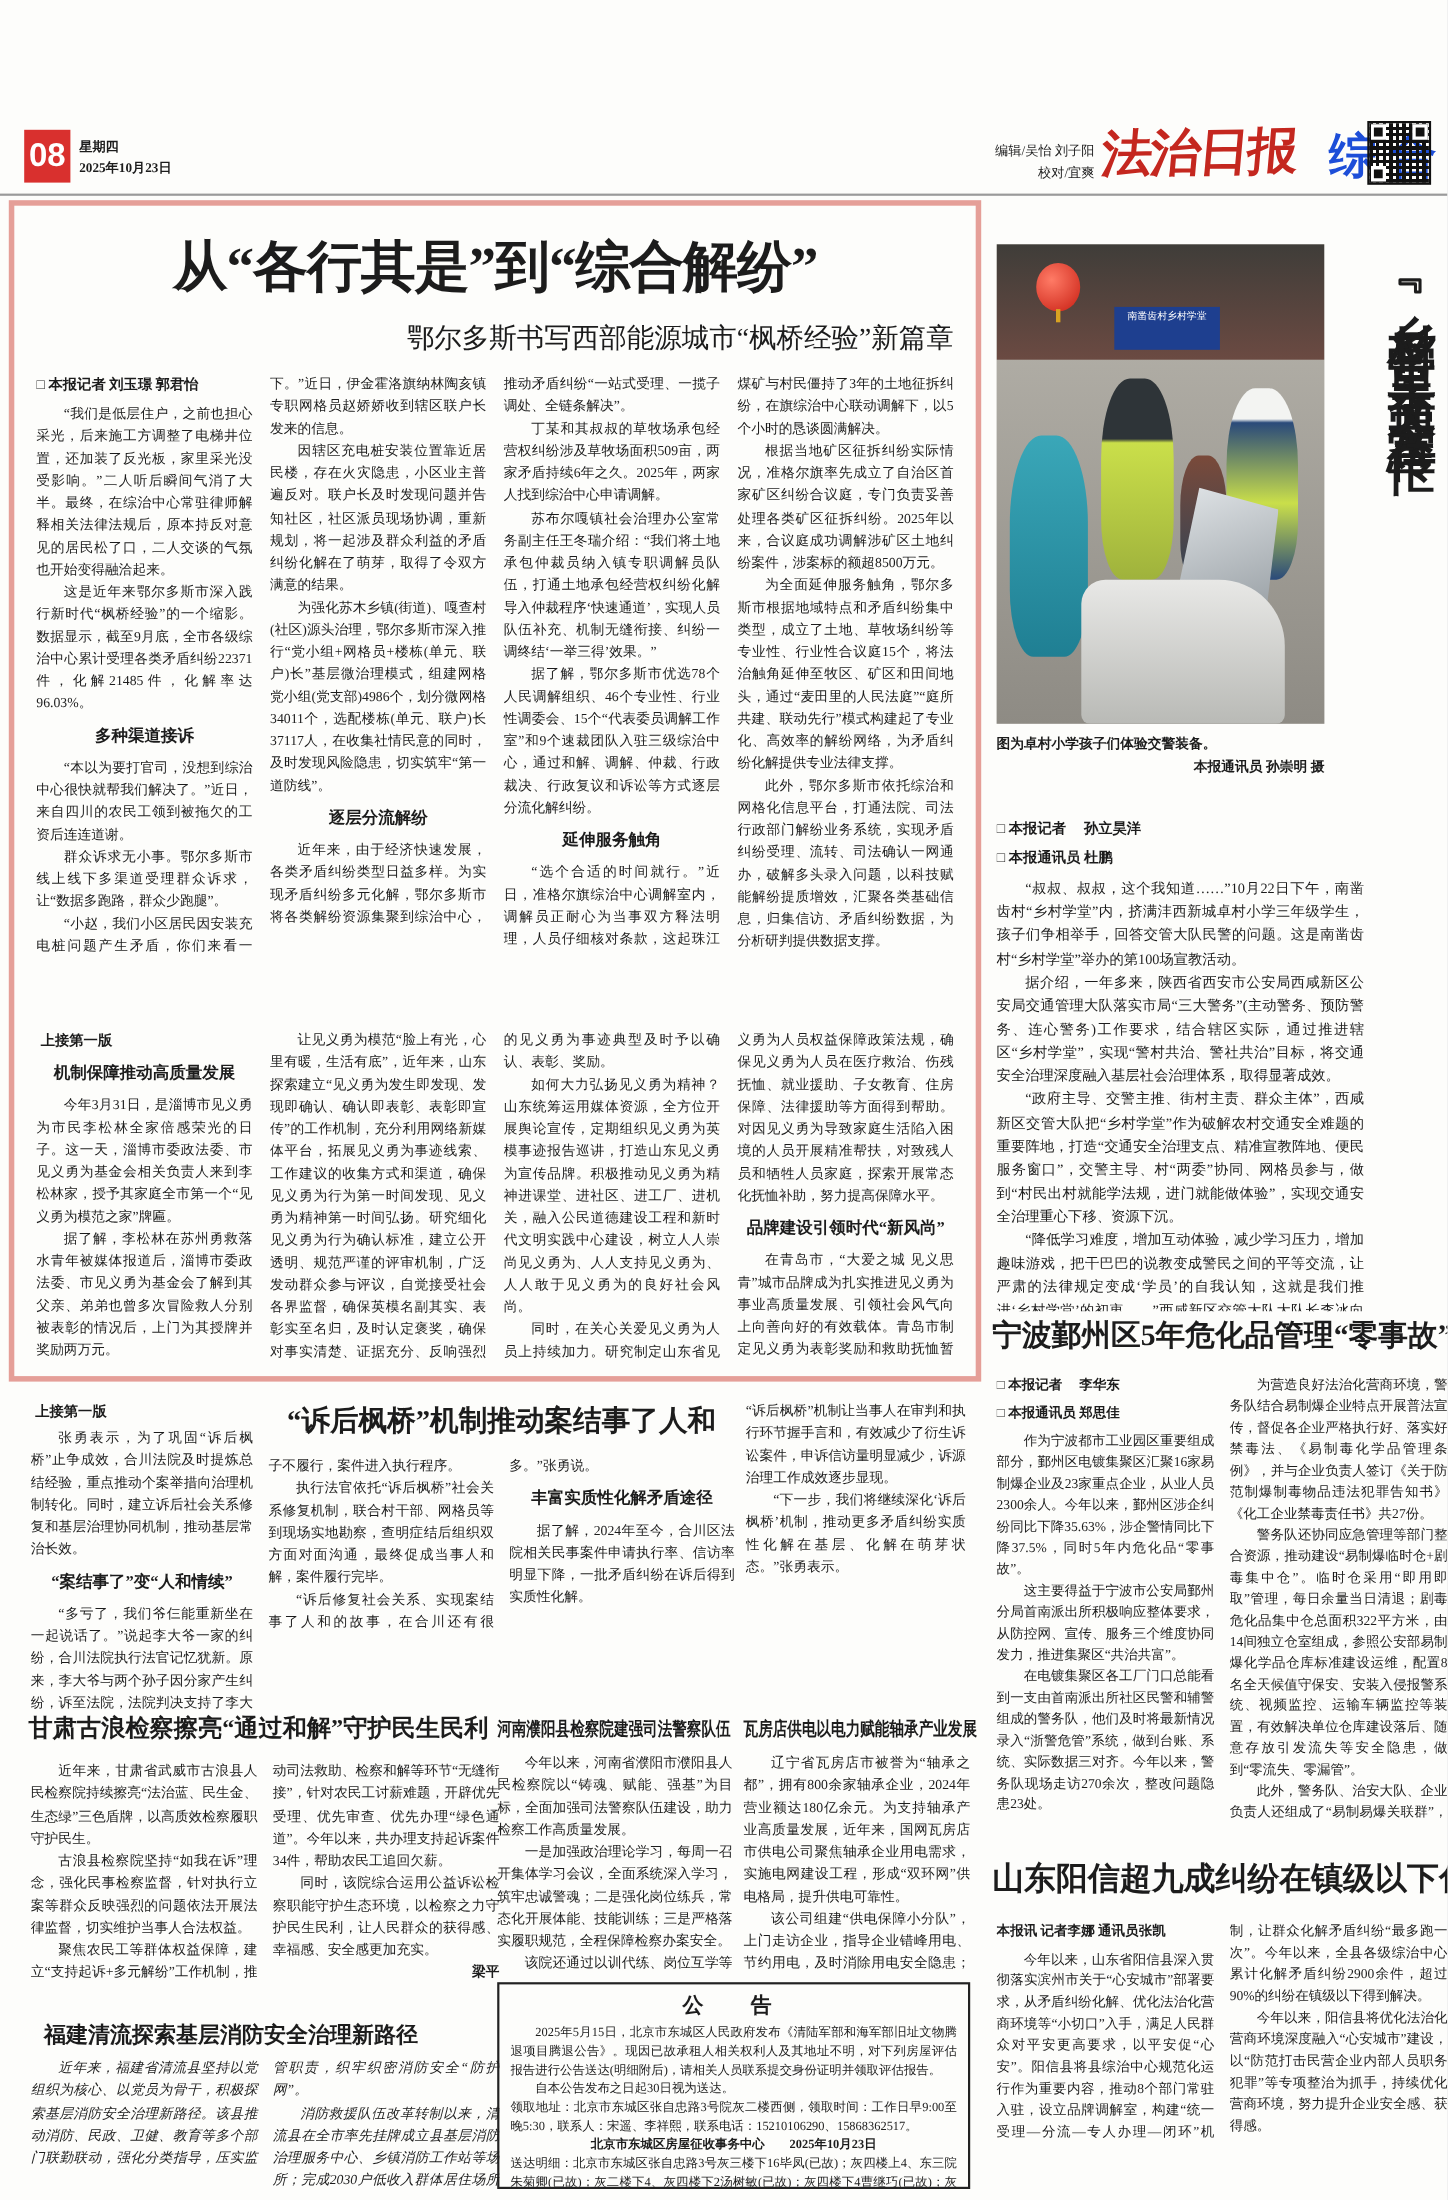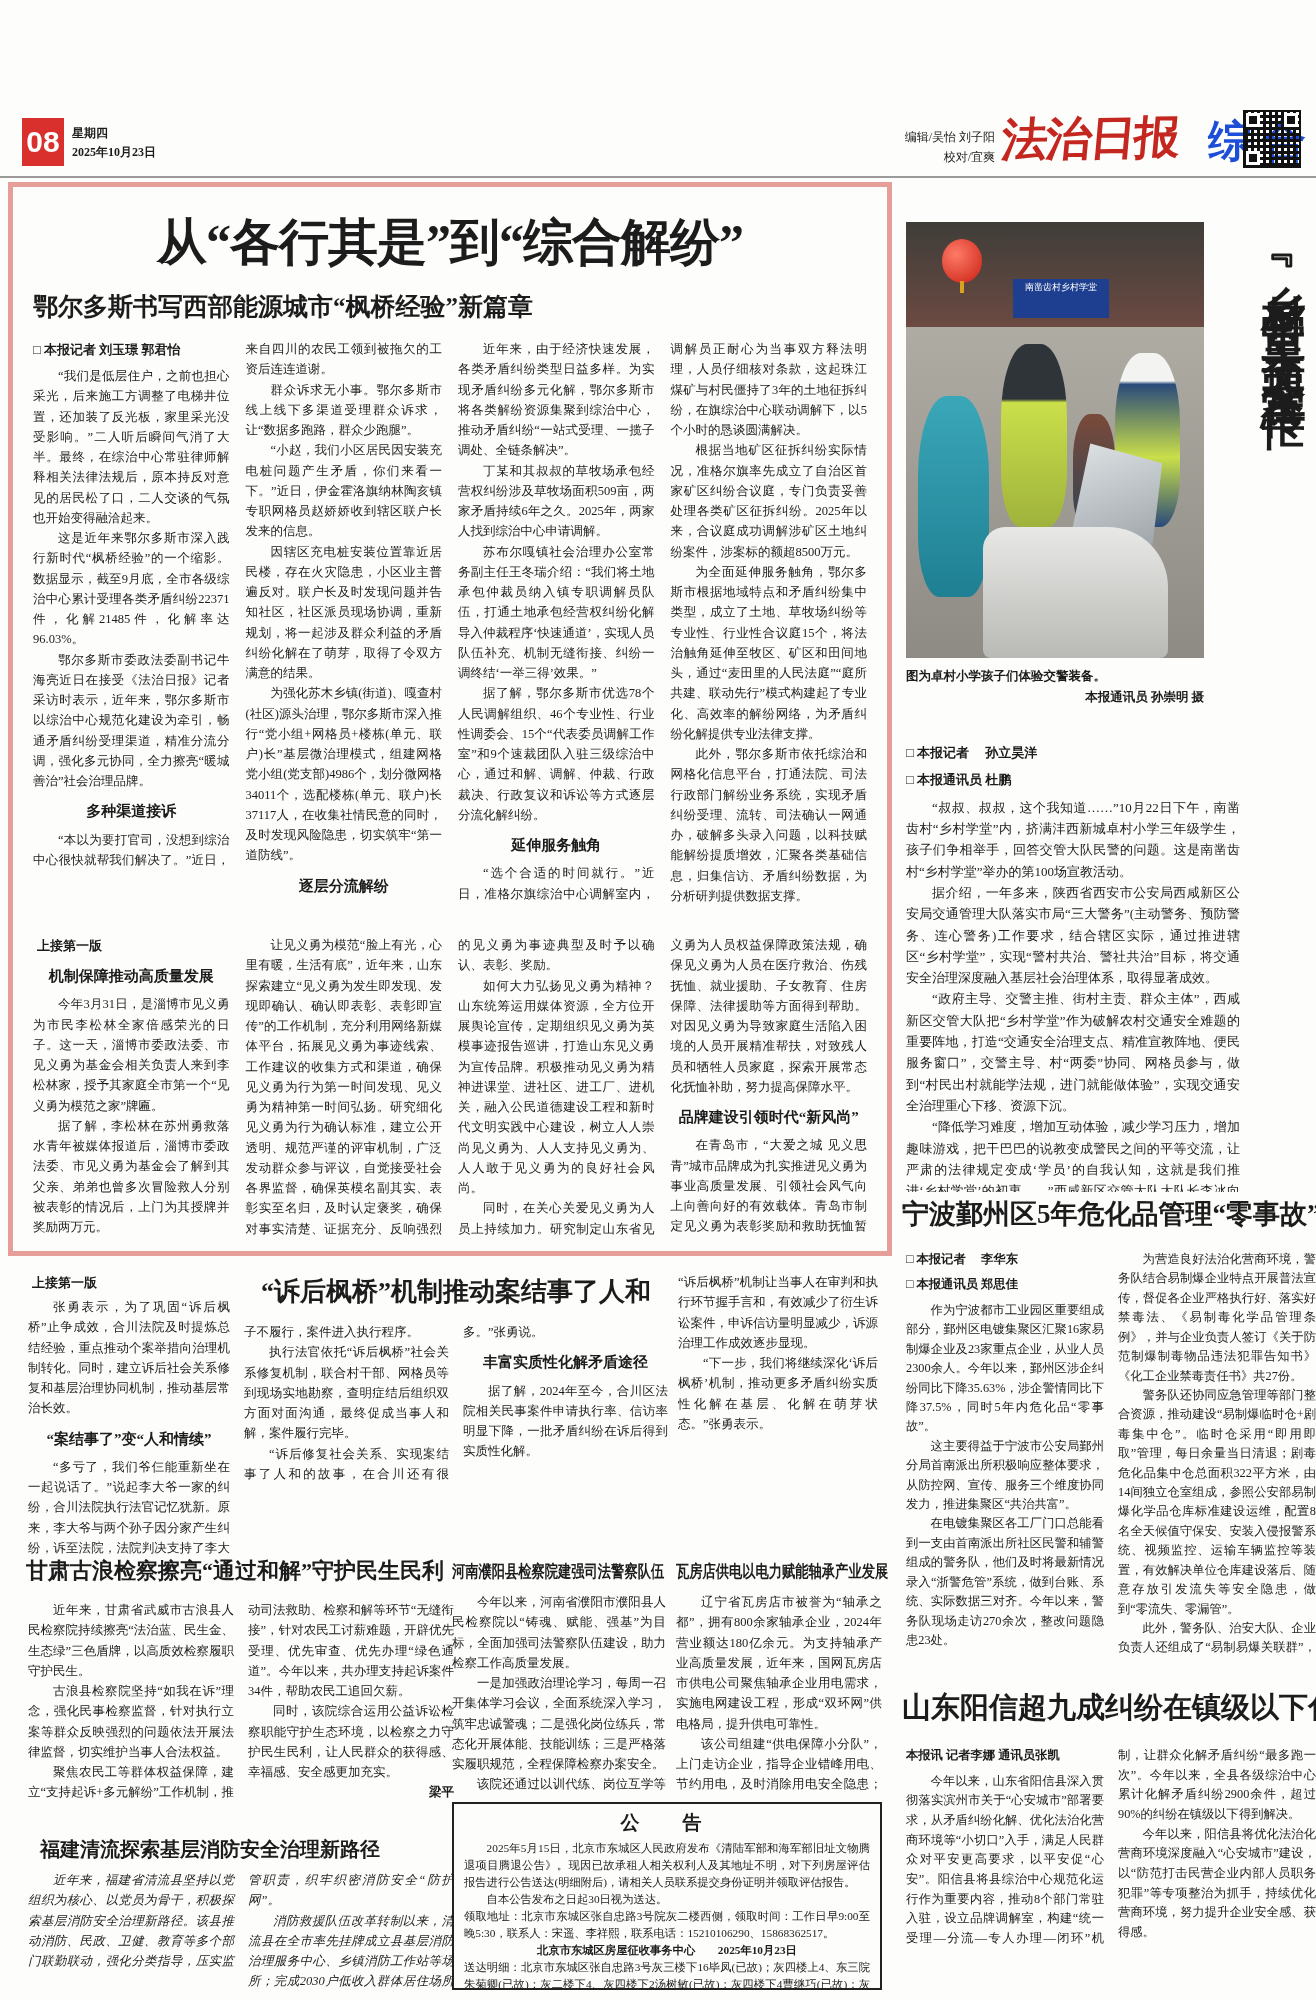--- a/index.html
+++ b/index.html
@@ -27,21 +27,21 @@
   p.byl{font-weight:bold;text-indent:0;margin:0 0 6px;font-size:13px;}
   p.cont{font-weight:bold;text-indent:0;font-size:13px;margin:0 4px 4px;}
   p.sign{text-align:right;font-weight:bold;text-indent:0;}
   p.noind{text-indent:0;}
   p.csig{text-align:center;font-weight:bold;text-indent:0;}
   .flow{overflow:hidden;}
   
   .redbox{position:absolute;left:8px;top:182px;width:884px;height:1074px;border:5px solid #e59f98;background:#fdfdfb;
           padding:16px 20px;overflow:hidden;}
   .lead-title{margin:6px 0 0;text-align:center;font-size:50px;font-weight:bold;letter-spacing:-1px;white-space:nowrap;}
-  .lead-sub{margin:14px 0 16px;text-align:left;font-size:25px;font-weight:bold;}
+  .lead-sub{margin:14px 0 16px;text-align:right;font-size:25px;font-weight:normal;}
   .cols-main{height:578px;column-count:4;column-gap:16px;}
   .cols-cont{height:312px;margin-top:18px;column-count:4;column-gap:16px;}
   
   .photo{position:absolute;left:906px;top:222px;width:298px;height:436px;overflow:hidden;background:linear-gradient(#b9b6ae,#8e8b84);}
   .ph-roof{position:absolute;left:0;top:0;width:100%;height:24%;background:linear-gradient(#3f3d39,#6b4a42);}
   .ph-sign{position:absolute;left:36%;top:13%;width:32%;height:9%;background:#1e3f8f;color:#fff;
            font-size:9px;line-height:1.1;text-align:center;padding-top:4px;overflow:hidden;}
   .lantern{position:absolute;width:40px;height:44px;border-radius:50%;background:radial-gradient(circle at 35% 35%,#ff7b66,#c81e12);}
   .lantern:after{content:"";position:absolute;left:46%;bottom:-10px;width:4px;height:12px;background:#d9a322;}
   .ph-fig{position:absolute;border-radius:40% 40% 30% 30%;}
@@ -108,21 +108,20 @@
     </div>
   <div class="hrule" data-name="header-divider"></div>
 
   <section class="redbox" data-name="lead-article-box">
     <h1 class="lead-title" data-name="lead-headline">从“各行其是”到“综合解纷”</h1>
     <div class="lead-sub" data-name="lead-subtitle">鄂尔多斯书写西部能源城市“枫桥经验”新篇章</div>
     <div class="cols-main flow" data-name="lead-article-columns">
         <p class="fi byl" data-name="byline">□ 本报记者 刘玉璟 郭君怡</p>
         <p class="fi fp" data-name="paragraph">“我们是低层住户，之前也担心采光，后来施工方调整了电梯井位置，还加装了反光板，家里采光没受影响。”二人听后瞬间气消了大半。最终，在综治中心常驻律师解释相关法律法规后，原本持反对意见的居民松了口，二人交谈的气氛也开始变得融洽起来。</p>
         <p class="fi fp" data-name="paragraph">这是近年来鄂尔多斯市深入践行新时代“枫桥经验”的一个缩影。数据显示，截至9月底，全市各级综治中心累计受理各类矛盾纠纷22371件，化解21485件，化解率达96.03%。</p>
-        <p class="fi fp" data-name="paragraph">鄂尔多斯市委政法委副书记牛海亮近日在接受《法治日报》记者采访时表示，近年来，鄂尔多斯市以综治中心规范化建设为牵引，畅通矛盾纠纷受理渠道，精准分流分调，强化多元协同，全力擦亮“暖城善治”社会治理品牌。</p>
         <p class="fi sub" data-name="column-subhead">多种渠道接诉</p>
         <p class="fi fp" data-name="paragraph">“本以为要打官司，没想到综治中心很快就帮我们解决了。”近日，来自四川的农民工领到被拖欠的工资后连连道谢。</p>
         <p class="fi fp" data-name="paragraph">群众诉求无小事。鄂尔多斯市线上线下多渠道受理群众诉求，让“数据多跑路，群众少跑腿”。</p>
         <p class="fi fp" data-name="paragraph">“小赵，我们小区居民因安装充电桩问题产生矛盾，你们来看一下。”近日，伊金霍洛旗纳林陶亥镇专职网格员赵娇娇收到辖区联户长发来的信息。</p>
         <p class="fi fp" data-name="paragraph">因辖区充电桩安装位置靠近居民楼，存在火灾隐患，小区业主普遍反对。联户长及时发现问题并告知社区，社区派员现场协调，重新规划，将一起涉及群众利益的矛盾纠纷化解在了萌芽，取得了令双方满意的结果。</p>
         <p class="fi fp" data-name="paragraph">为强化苏木乡镇(街道)、嘎查村(社区)源头治理，鄂尔多斯市深入推行“党小组+网格员+楼栋(单元、联户)长”基层微治理模式，组建网格党小组(党支部)4986个，划分微网格34011个，选配楼栋(单元、联户)长37117人，在收集社情民意的同时，及时发现风险隐患，切实筑牢“第一道防线”。</p>
         <p class="fi sub" data-name="column-subhead">逐层分流解纷</p>
         <p class="fi fp" data-name="paragraph">近年来，由于经济快速发展，各类矛盾纠纷类型日益多样。为实现矛盾纠纷多元化解，鄂尔多斯市将各类解纷资源集聚到综治中心，推动矛盾纠纷“一站式受理、一揽子调处、全链条解决”。</p>
         <p class="fi fp" data-name="paragraph">丁某和其叔叔的草牧场承包经营权纠纷涉及草牧场面积509亩，两家矛盾持续6年之久。2025年，两家人找到综治中心申请调解。</p>
         <p class="fi fp" data-name="paragraph">苏布尔嘎镇社会治理办公室常务副主任王冬瑞介绍：“我们将土地承包仲裁员纳入镇专职调解员队伍，打通土地承包经营权纠纷化解导入仲裁程序‘快速通道’，实现人员队伍补充、机制无缝衔接、纠纷一调终结‘一举三得’效果。”</p>

